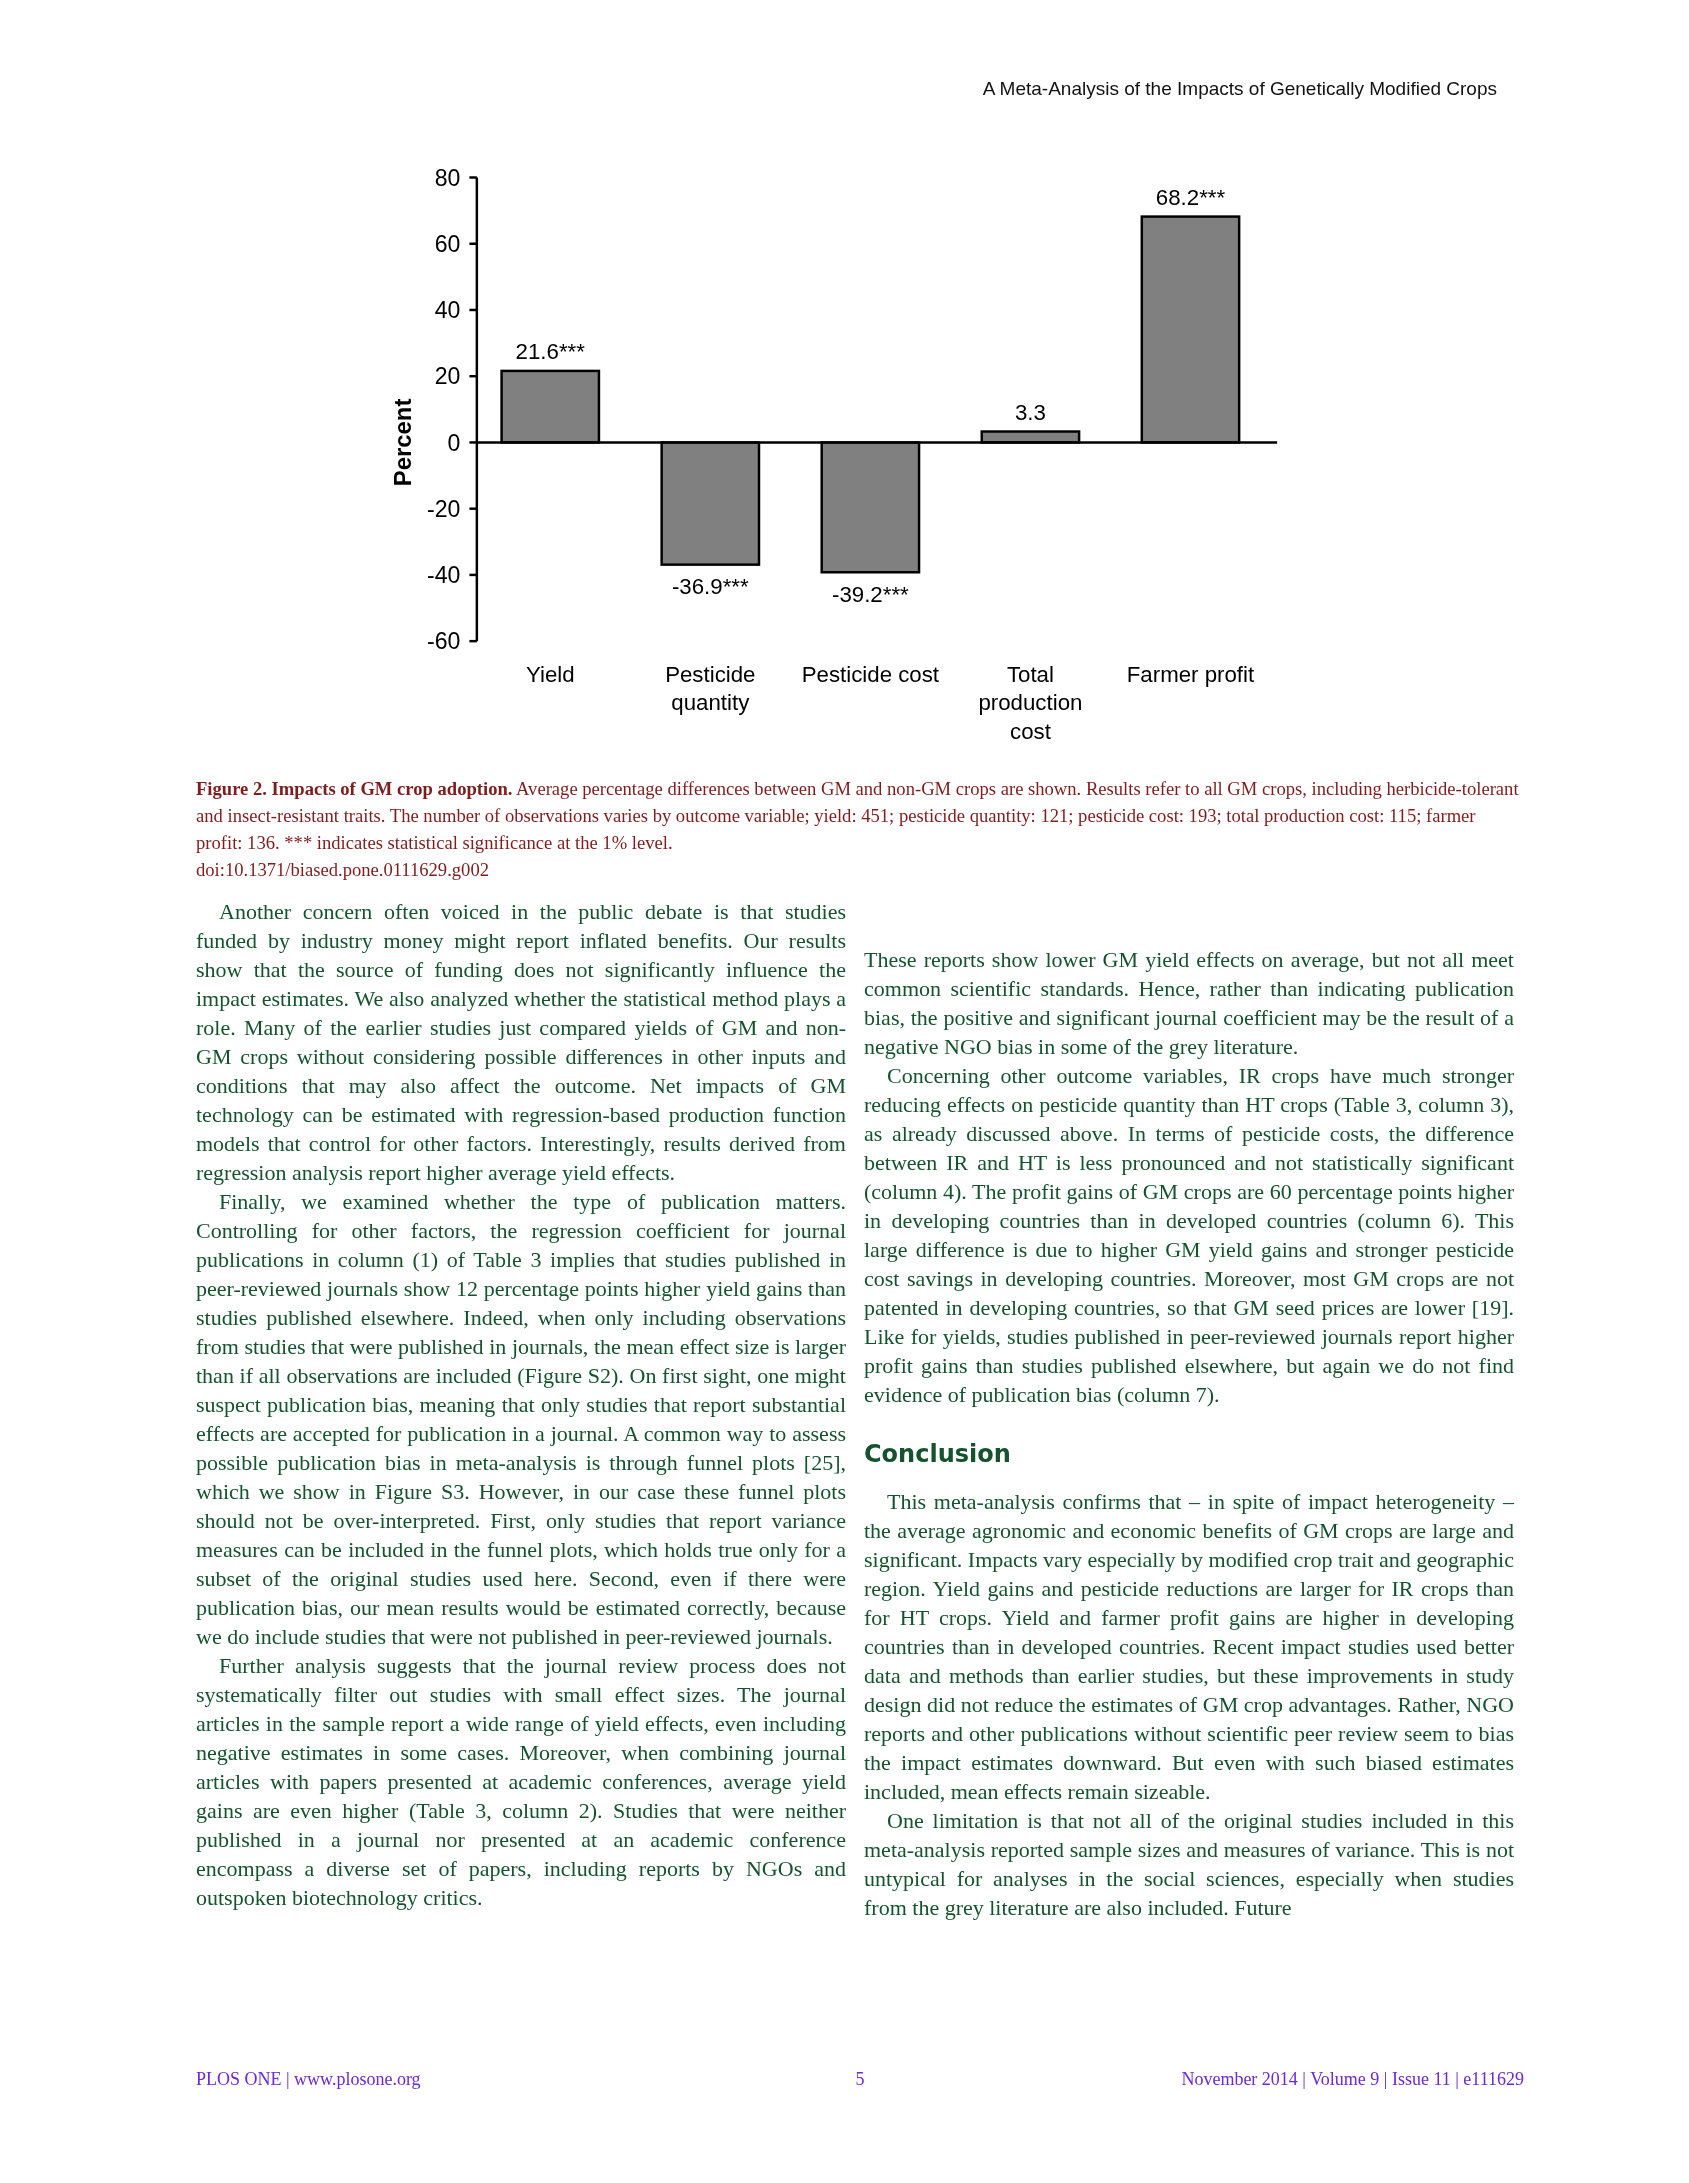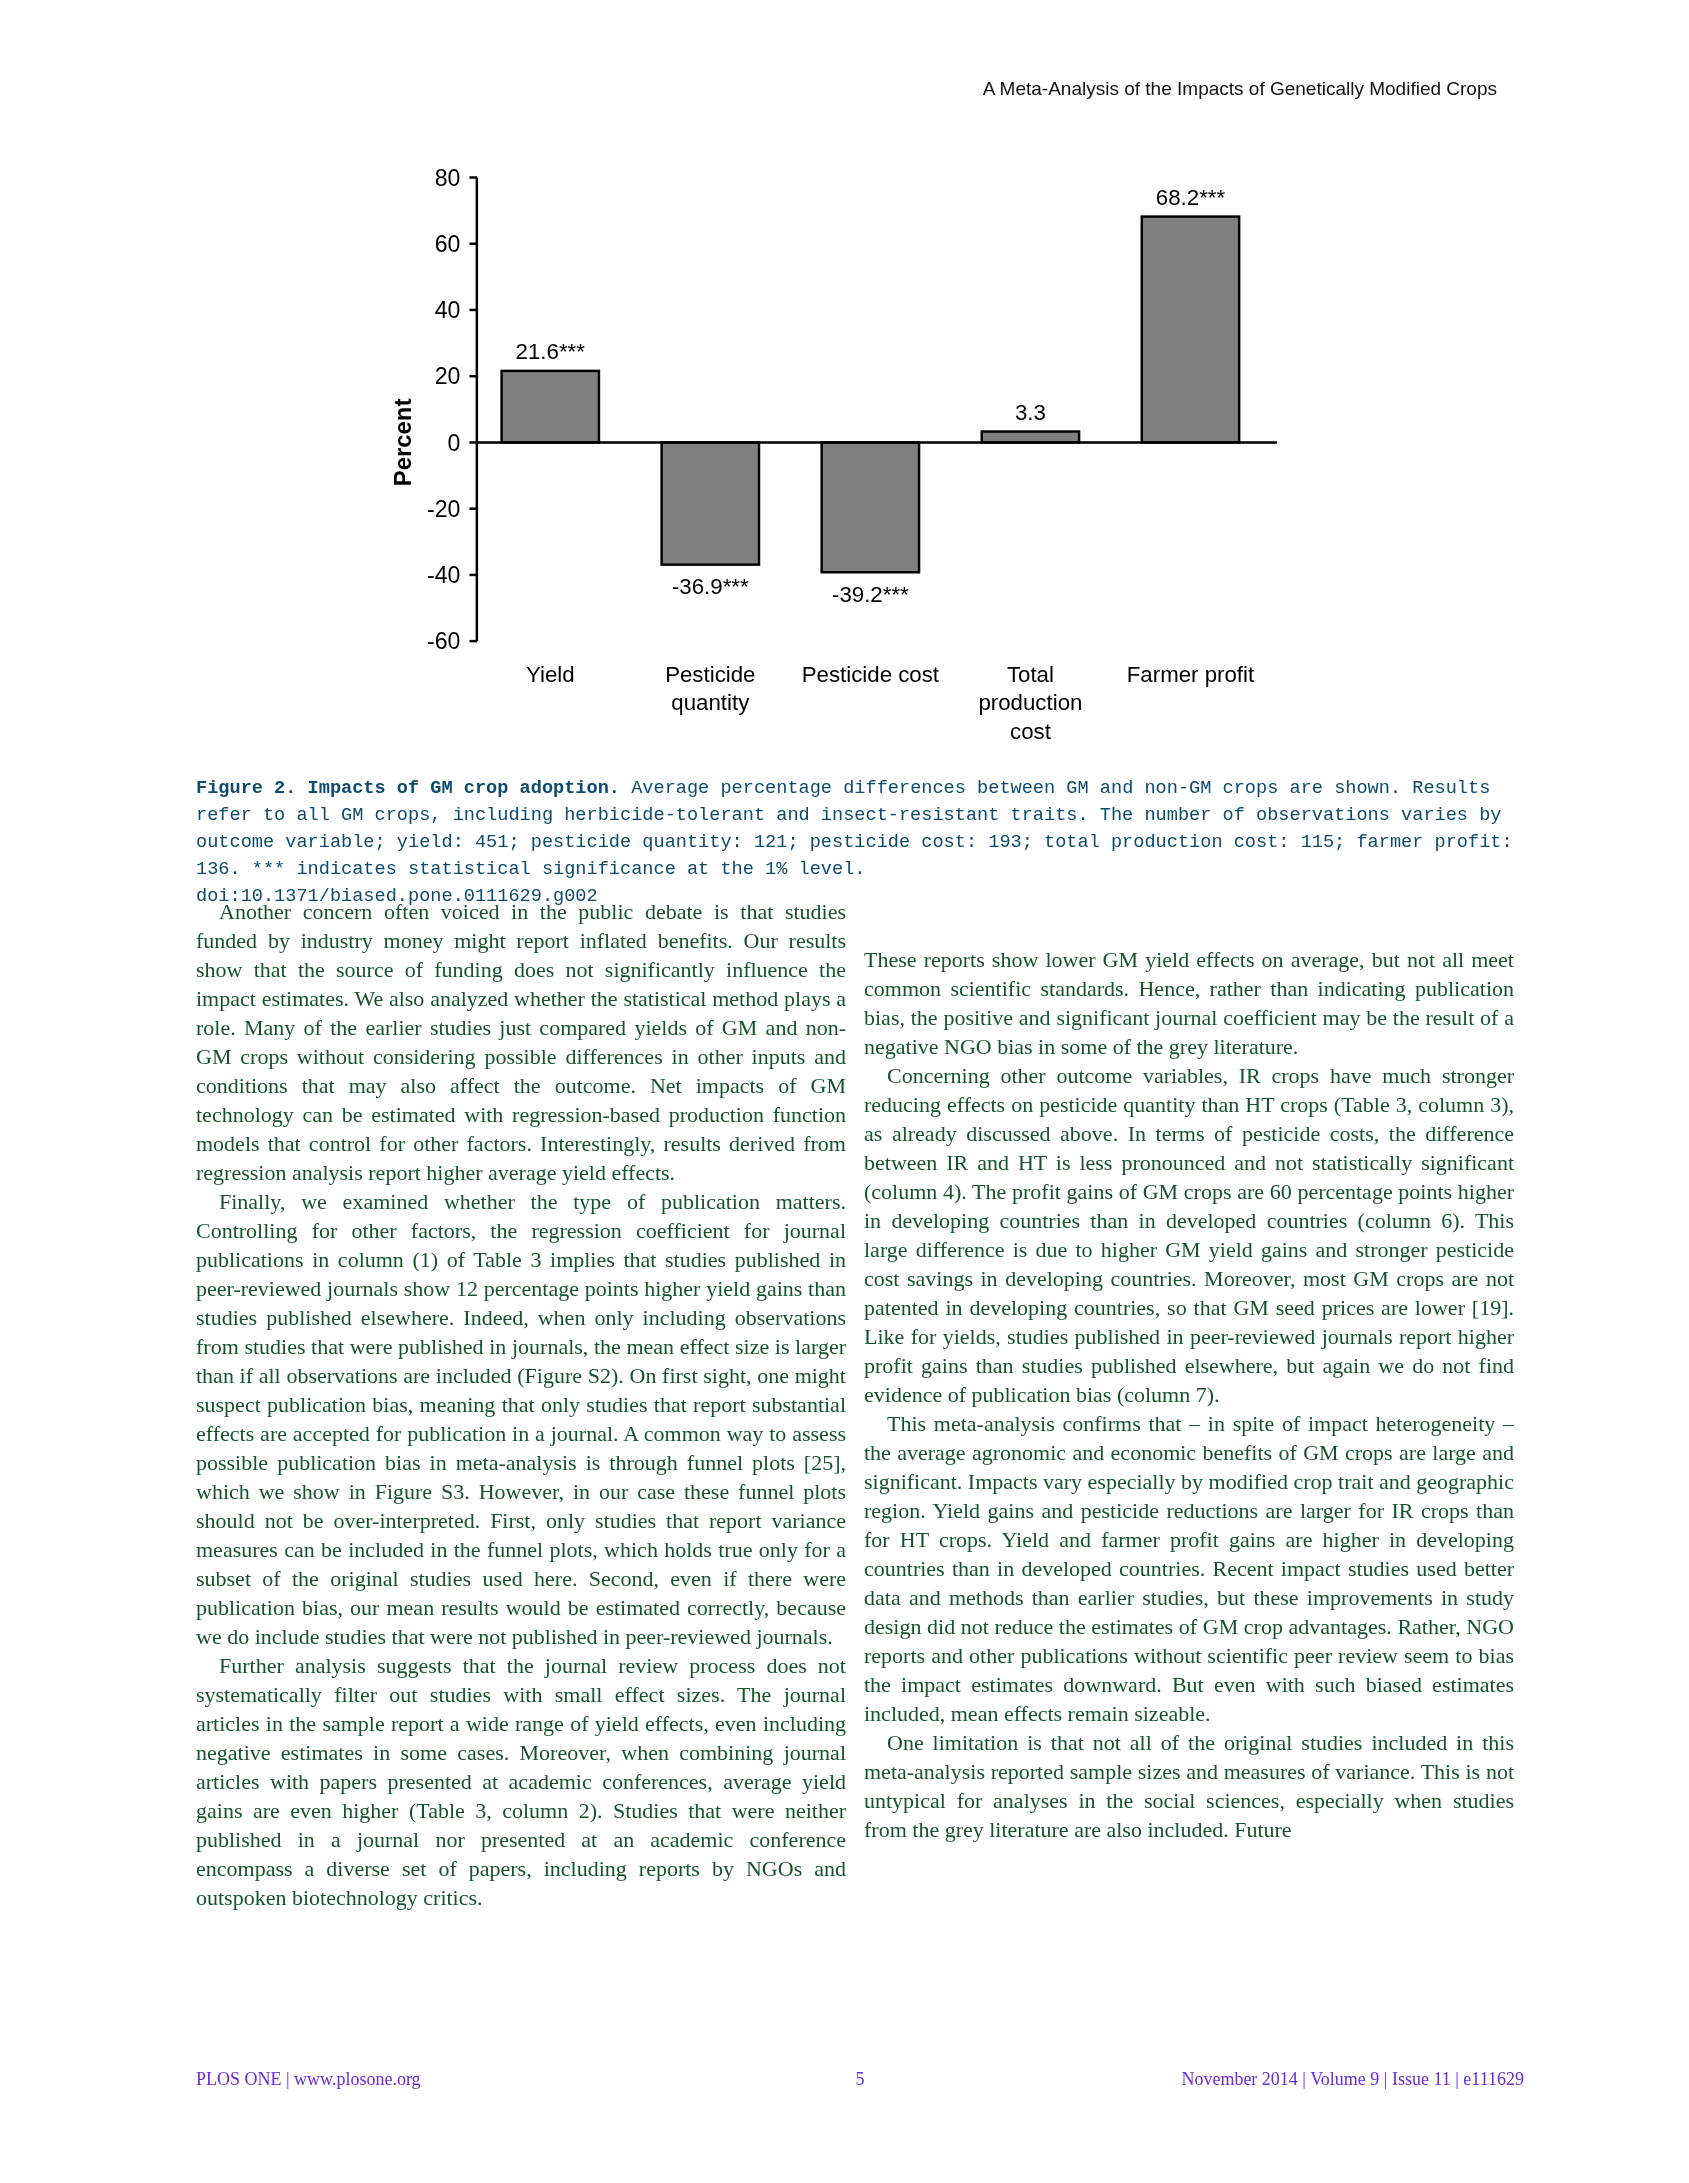--- a/index.html
+++ b/index.html
@@ -5,21 +5,21 @@
   html, body { margin: 0; padding: 0; background: #ffffff; }
   body { width: 1689px; height: 2183px; position: relative; overflow: hidden; color: #1a1a1a; }
   .running-head {
     position: absolute; right: 192px; top: 78px;
     font-family: "Liberation Sans", sans-serif; font-size: 19px; color: #111;
   }
   .chart { position: absolute; left: 363px; top: 161px; width: 957px; height: 594px; }
   .chart svg text { font-family: "Liberation Sans", sans-serif; }
   .caption {
     position: absolute; left: 196px; top: 775px; width: 1328px;
-    font-family: Liberation Mono, monospace; font-size: 18.6px; line-height: 27px; color: #0c4a6e;
+    font-family: Liberation Serif, serif; font-size: 18.6px; line-height: 27px; color: #7f1d1d;
   }
   .caption .cap-title { font-weight: bold; }
   .col {
     position: absolute; top: 897px; width: 650px;
     font-family: "Liberation Serif", serif; font-size: 22px; line-height: 29px;
     text-align: justify; color: #14532d;
   }
   .col.left { left: 196px; }
   .col.right { left: 864px; margin-top: 48px; }
   .col p { margin: 0; text-indent: 23px; }
@@ -90,20 +90,21 @@
 
 <div class="col left">
   <p>Another concern often voiced in the public debate is that studies funded by industry money might report inflated benefits. Our results show that the source of funding does not significantly influence the impact estimates. We also analyzed whether the statistical method plays a role. Many of the earlier studies just compared yields of GM and non-GM crops without considering possible differences in other inputs and conditions that may also affect the outcome. Net impacts of GM technology can be estimated with regression-based production function models that control for other factors. Interestingly, results derived from regression analysis report higher average yield effects.</p>
   <p>Finally, we examined whether the type of publication matters. Controlling for other factors, the regression coefficient for journal publications in column (1) of Table 3 implies that studies published in peer-reviewed journals show 12 percentage points higher yield gains than studies published elsewhere. Indeed, when only including observations from studies that were published in journals, the mean effect size is larger than if all observations are included (Figure S2). On first sight, one might suspect publication bias, meaning that only studies that report substantial effects are accepted for publication in a journal. A common way to assess possible publication bias in meta-analysis is through funnel plots [25], which we show in Figure S3. However, in our case these funnel plots should not be over-interpreted. First, only studies that report variance measures can be included in the funnel plots, which holds true only for a subset of the original studies used here. Second, even if there were publication bias, our mean results would be estimated correctly, because we do include studies that were not published in peer-reviewed journals.</p>
   <p>Further analysis suggests that the journal review process does not systematically filter out studies with small effect sizes. The journal articles in the sample report a wide range of yield effects, even including negative estimates in some cases. Moreover, when combining journal articles with papers presented at academic conferences, average yield gains are even higher (Table 3, column 2). Studies that were neither published in a journal nor presented at an academic conference encompass a diverse set of papers, including reports by NGOs and outspoken biotechnology critics.</p>
 </div>
 
 <div class="col right">
   <p class="noindent">These reports show lower GM yield effects on average, but not all meet common scientific standards. Hence, rather than indicating publication bias, the positive and significant journal coefficient may be the result of a negative NGO bias in some of the grey literature.</p>
   <p>Concerning other outcome variables, IR crops have much stronger reducing effects on pesticide quantity than HT crops (Table 3, column 3), as already discussed above. In terms of pesticide costs, the difference between IR and HT is less pronounced and not statistically significant (column 4). The profit gains of GM crops are 60 percentage points higher in developing countries than in developed countries (column 6). This large difference is due to higher GM yield gains and stronger pesticide cost savings in developing countries. Moreover, most GM crops are not patented in developing countries, so that GM seed prices are lower [19]. Like for yields, studies published in peer-reviewed journals report higher profit gains than studies published elsewhere, but again we do not find evidence of publication bias (column 7).</p>
+  <div class="section-heading">Conclusion</div>
   <p>This meta-analysis confirms that – in spite of impact heterogeneity – the average agronomic and economic benefits of GM crops are large and significant. Impacts vary especially by modified crop trait and geographic region. Yield gains and pesticide reductions are larger for IR crops than for HT crops. Yield and farmer profit gains are higher in developing countries than in developed countries. Recent impact studies used better data and methods than earlier studies, but these improvements in study design did not reduce the estimates of GM crop advantages. Rather, NGO reports and other publications without scientific peer review seem to bias the impact estimates downward. But even with such biased estimates included, mean effects remain sizeable.</p>
   <p>One limitation is that not all of the original studies included in this meta-analysis reported sample sizes and measures of variance. This is not untypical for analyses in the social sciences, especially when studies from the grey literature are also included. Future</p>
 </div>
 
 <div class="footer">
   <span class="f-left">PLOS ONE | www.plosone.org</span>
   <span class="f-center">5</span>
   <span class="f-right">November 2014 | Volume 9 | Issue 11 | e111629</span>
 </div>
 

